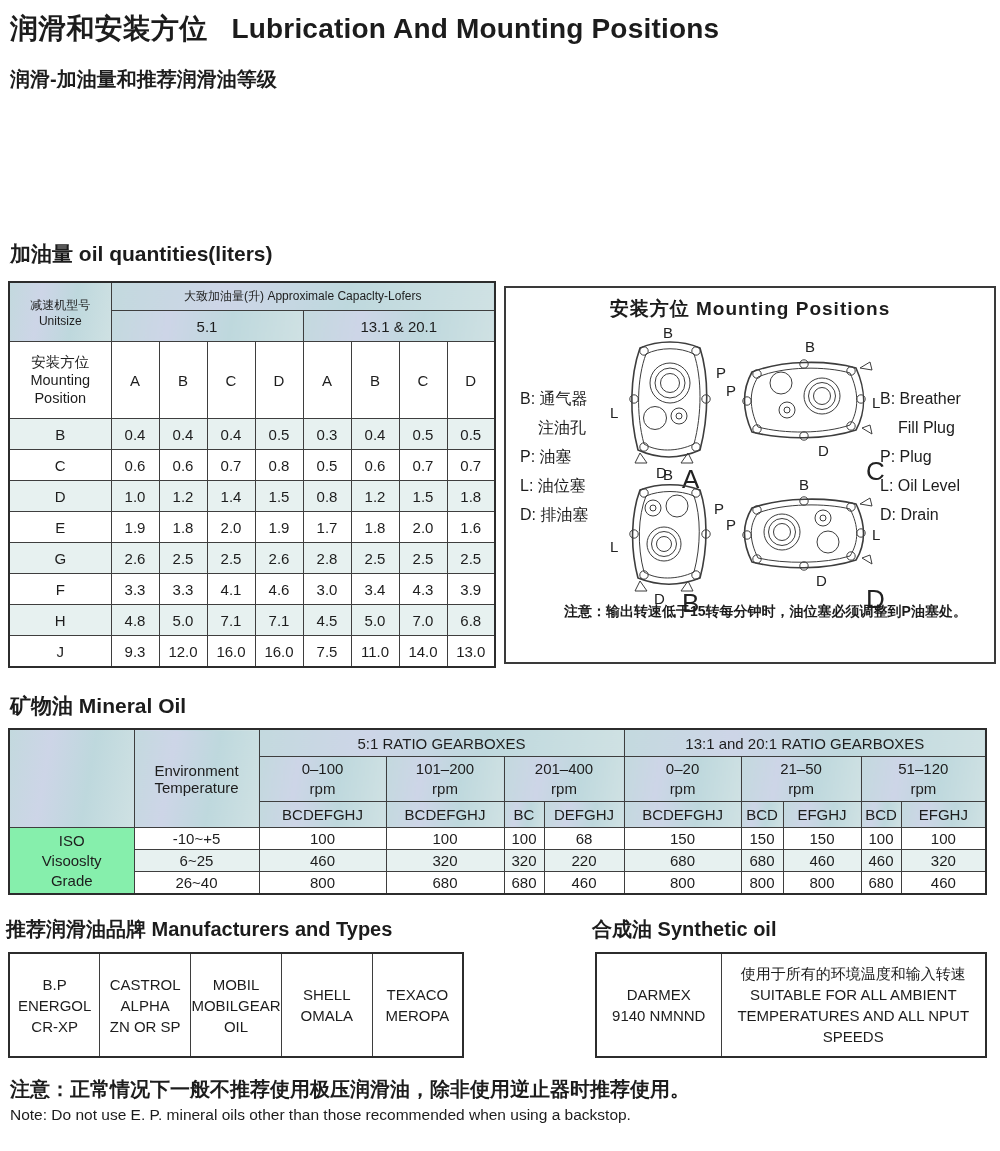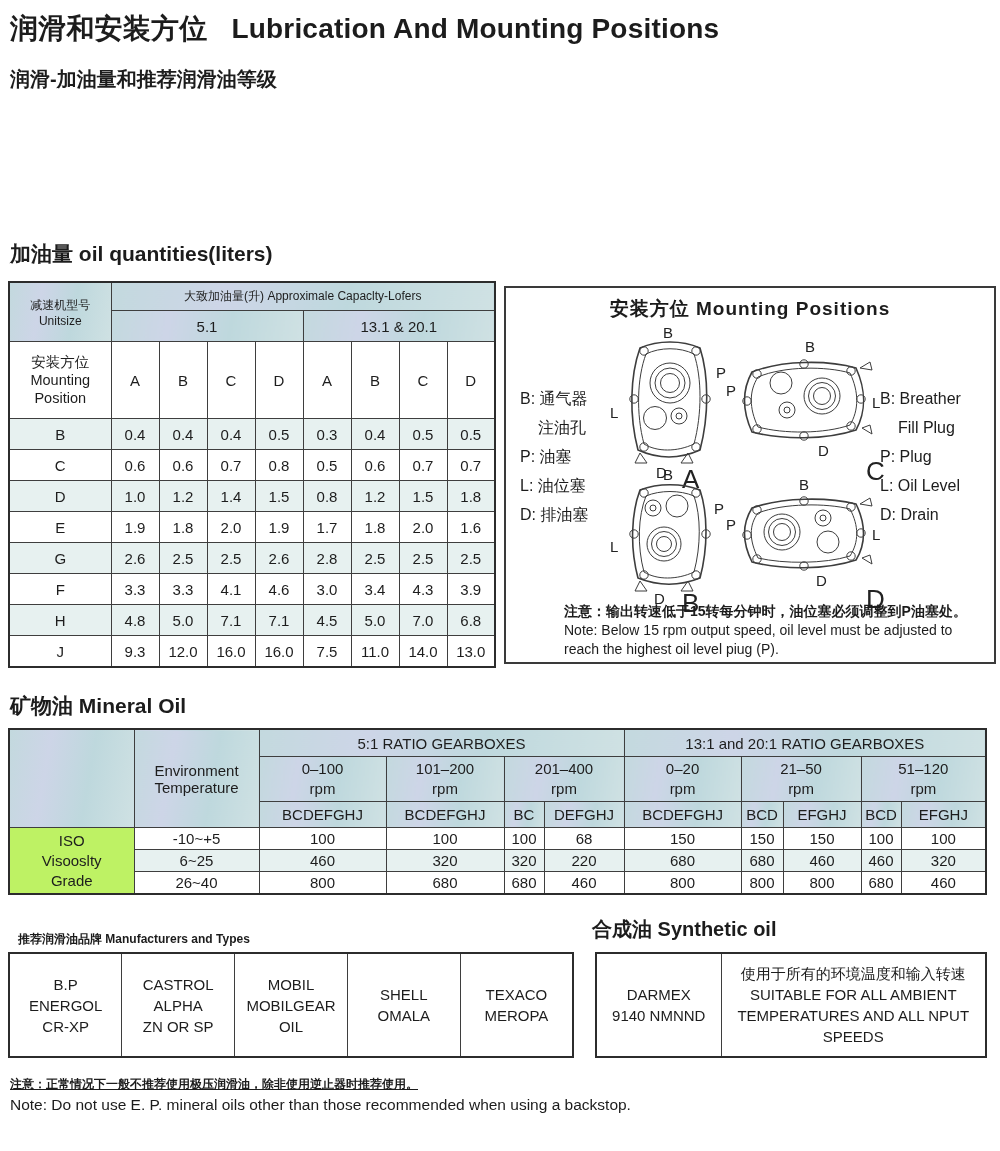--- a/index.html
+++ b/index.html
@@ -22,56 +22,56 @@
   
   table{border-collapse:collapse;table-layout:fixed;border:2px solid #2c2c2c;}
   td{border:1px solid #3e3e3e;text-align:center;vertical-align:middle;
      padding:0;font-size:15px;color:#1d1d1d;overflow:hidden;}
   .hdr td{
     background:linear-gradient(100deg,#c3d9de 0%,#cdd5e7 30%,#bed8dd 62%,#cfe1e3 100%);
     font-size:15px;
   }
   .hdr td.zh{font-size:12px;}
   tr.tint td{background:#e7f1f0;}
-  td.white{background:#bef264;}
+  td.white{background:#86efac;}
 
   #oil-table{width:486px;}
   #oil-table thead tr:nth-child(1) td{height:27px;}
   #oil-table thead tr:nth-child(2) td{height:30px;}
   #oil-table thead tr:nth-child(3) td{height:76px;}
   #oil-table tbody td{height:30px;font-size:15px;}
   .mount-h{font-size:14.5px;line-height:18px;}
 
   #mineral-table{width:977px;}
   #mineral-table thead tr:nth-child(1) td{height:26px;}
   #mineral-table thead tr:nth-child(2) td{height:44px;line-height:20px;}
   #mineral-table thead tr:nth-child(3) td{height:25px;}
   #mineral-table tbody td{height:21px;font-size:15px;}
   .iso-cell{font-size:15px;line-height:20px;}
 
-  #mfr-table{width:566px;height:106px;}
+  #mfr-table{width:456px;height:106px;}
   #mfr-table td{font-size:15px;line-height:21px;}
   #syn-table{width:390px;height:106px;}
   #syn-table td{font-size:15px;line-height:21px;}
 
   
   #mounting-panel{
     left:504px;top:286px;width:488px;height:374px;
     border:2px solid #3a3a3a;background:#fff;
   }
   .mp-title{width:100%;text-align:center;top:8px;font-size:19px;font-weight:600;letter-spacing:1px;}
   .legend{font-size:16px;line-height:29px;}
   .legend .indent{padding-left:18px;}
   .mp-note{font-size:14px;line-height:19px;}
   .mp-note .zh{font-weight:600;}
   svg text{font-family:"Liberation Sans","DejaVu Sans",sans-serif;font-size:15px;fill:#222;}
   svg text.big{font-size:26px;}
   svg path,svg circle{fill:none;stroke:#3d3d3d;}
 
-  .footer-zh{font-size:12px;font-weight:600;text-decoration:underline;}
+  .footer-zh{font-size:20px;font-weight:600;}
   .footer-en{font-size:15.5px;margin-top:3px;}
 </style>
 </head>
 <body>
 
 <div class="abs page-title" style="left:10px;top:10px;">
   <span>润滑和安装方位</span>
   <span style="display:inline-block;width:8px;"></span>
   <span>Lubrication And Mounting Positions</span>
 </div>
@@ -327,22 +327,20 @@
     <circle cx="104" cy="62" r="11"></circle>
     <text x="80" y="10" text-anchor="middle">B</text>
     <text x="2" y="50">P</text>
     <text x="148" y="60">L</text>
     <text x="92" y="106">D</text>
     <text x="142" y="128" class="big">D</text>
   </svg>
 
   <div class="abs mp-note" style="left:58px;top:314px;width:414px;">
     <div class="zh">注意：输出转速低于15转每分钟时，油位塞必须调整到P油塞处。</div>
-    <div class="pre">Note: Below 15 rpm output speed, oil level must be adjusted to
-reach the highest oil level piug (P).</div>
   </div>
 </div>
 
 <div class="abs section-h" style="left:10px;top:692px;">矿物油 Mineral Oil</div>
 
 <table id="mineral-table" class="abs" style="left:8px;top:728px;">
   <colgroup>
     <col style="width:125px;">
       <col style="width:125px;">
       <col style="width:127px;">
@@ -425,21 +423,21 @@
         <td>460</td>
         <td>800</td>
         <td>800</td>
         <td>800</td>
         <td>680</td>
         <td>460</td>
       </tr>
     </tbody>
 </table>
 
-<div class="abs section-h" style="left:18px;top:916px;font-size:12px;margin-top:15px;">推荐润滑油品牌 Manufacturers  and  Types</div>
+<div class="abs section-h" style="left:6px;top:916px;font-size:20px;">推荐润滑油品牌 Manufacturers  and  Types</div>
 
 <table id="mfr-table" class="abs" style="left:8px;top:952px;">
   <tbody>
     <tr>
       <td class="pre">B.P
 ENERGOL
 CR-XP</td>
       <td class="pre">CASTROL
 ALPHA
 ZN OR SP</td>

